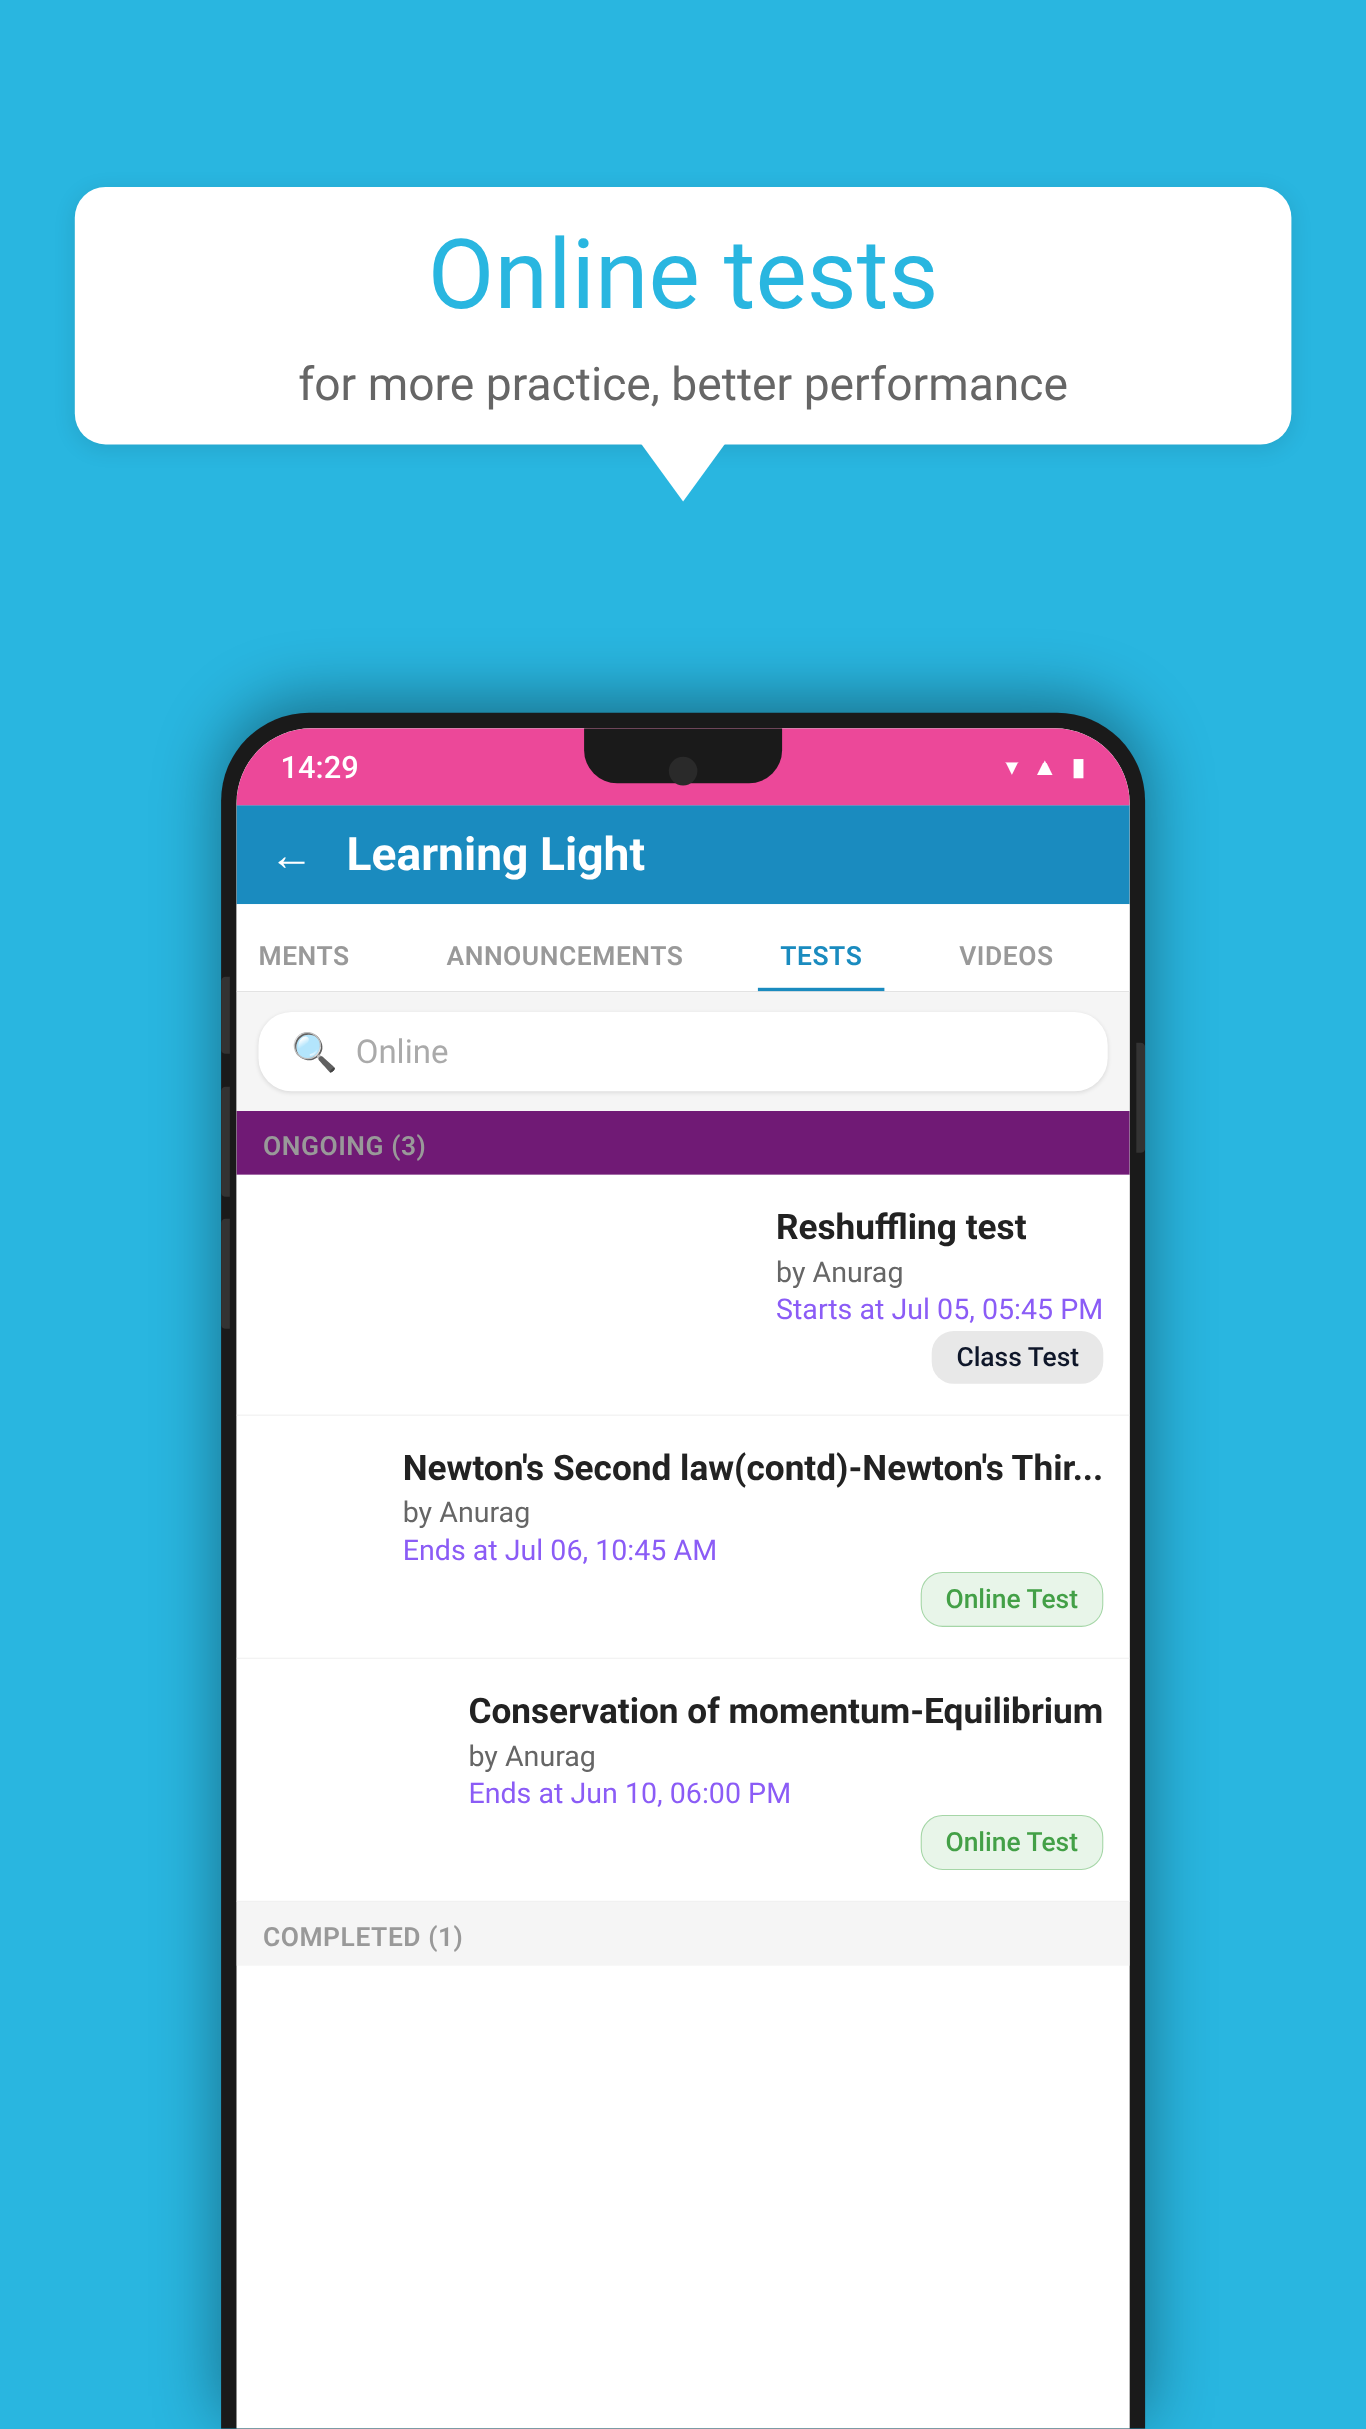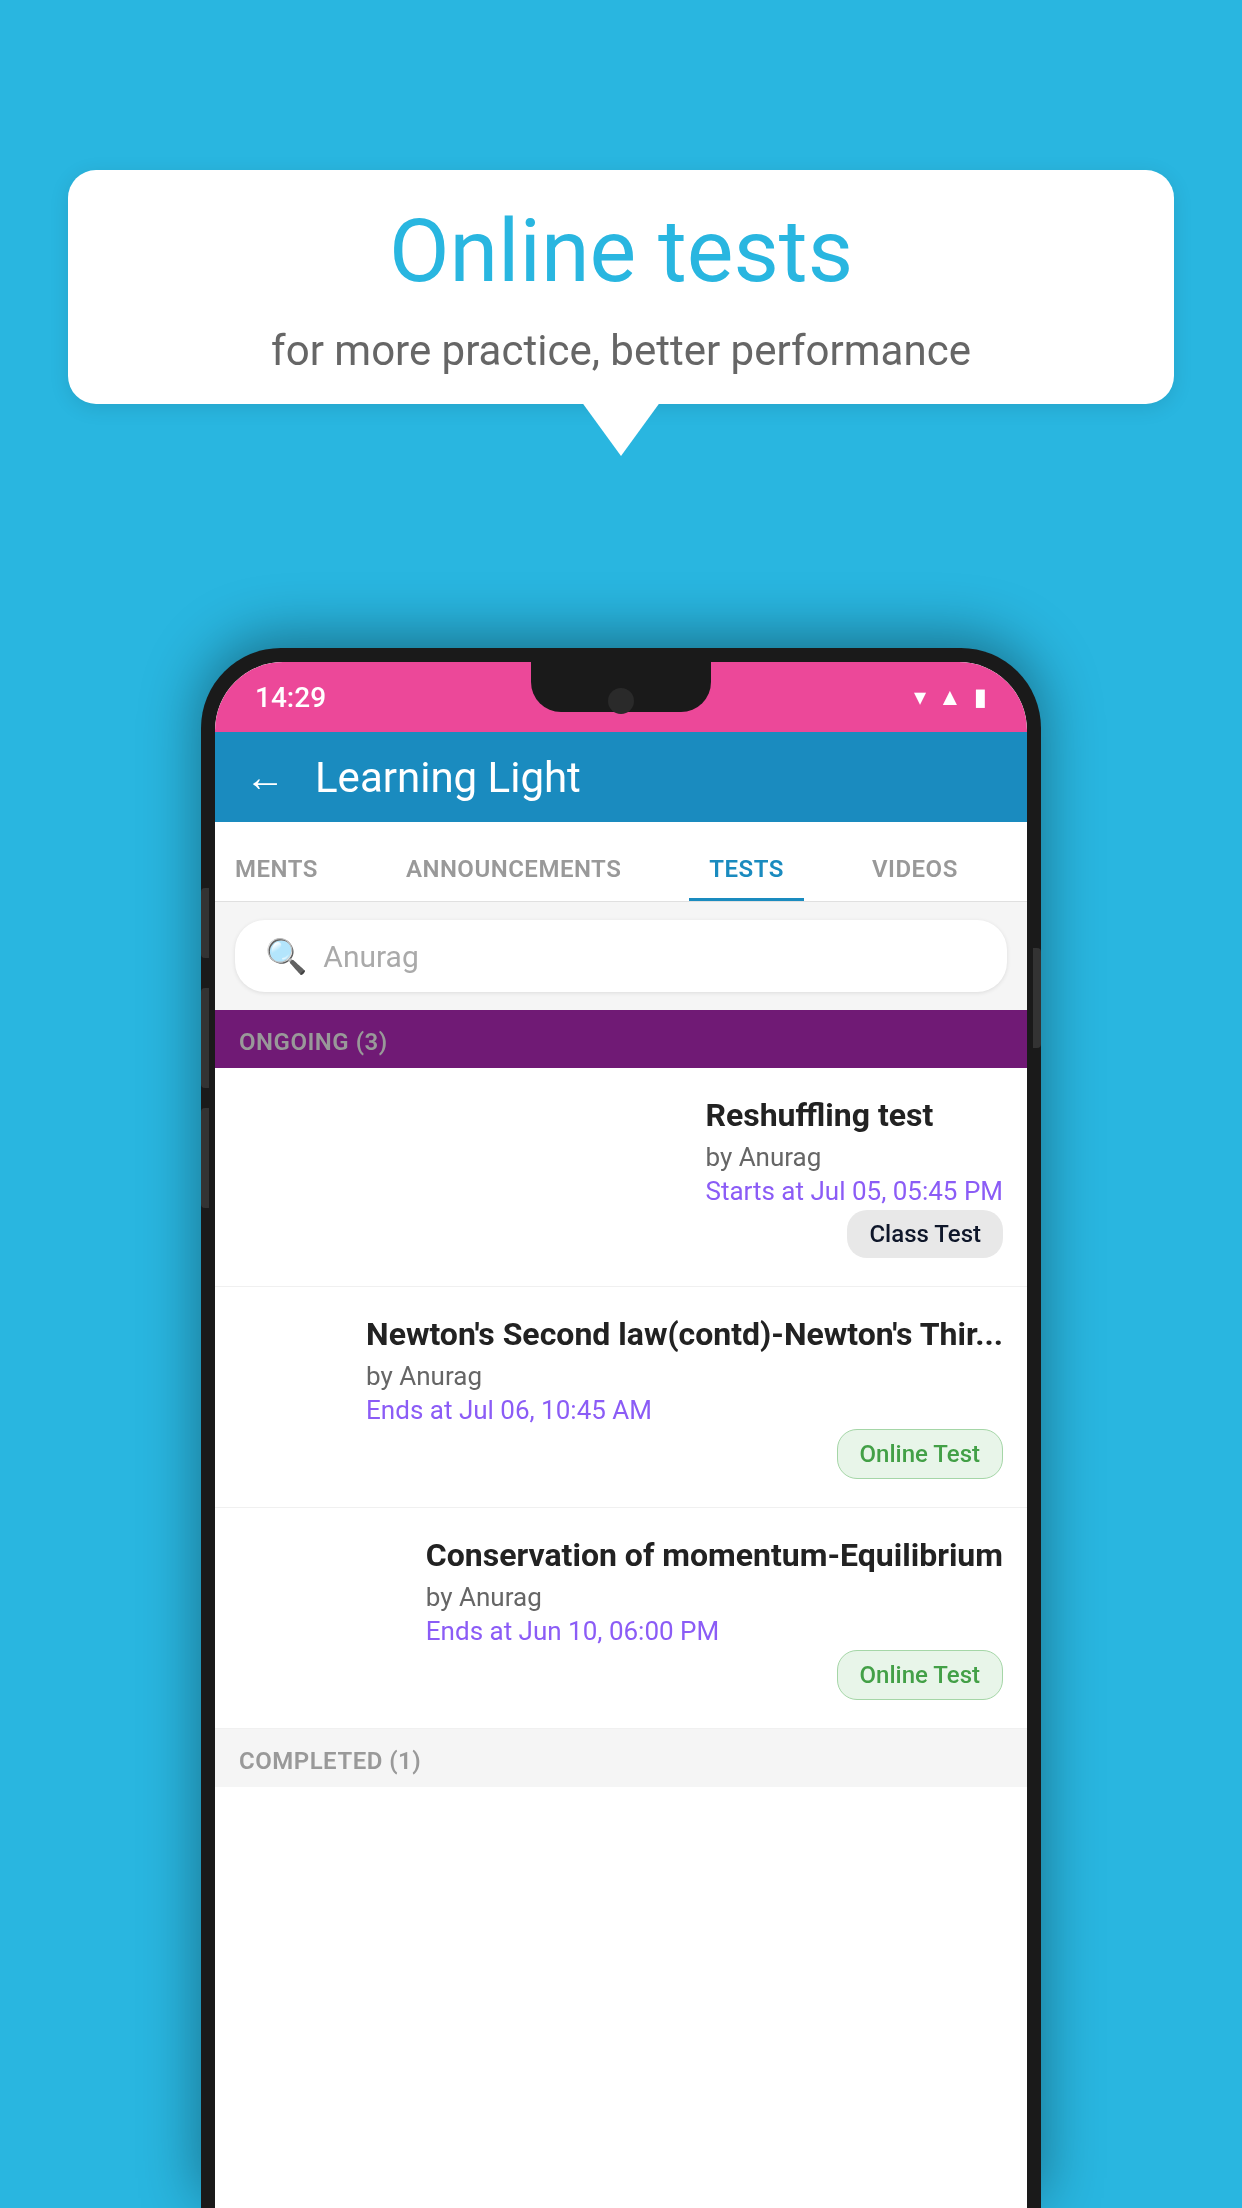--- a/index.html
+++ b/index.html
@@ -124,21 +124,21 @@
       gap: 30px;
     }
     .back-arrow {
       color: white;
       font-size: 40px;
       cursor: pointer;
     }
     .app-title {
       color: white;
       font-size: 42px;
-      font-weight: 400;
+      font-weight: 700;
     }
 
     
     .tabs-container {
       background: white;
       display: flex;
       border-bottom: 1px solid #e0e0e0;
       height: 80px;
       align-items: flex-end;
       gap: 48px;
@@ -352,21 +352,21 @@
         <span>TESTS</span>
       </div>
       <div class="tab">
         <span>VIDEOS</span>
       </div>
     </div>
 
     <div class="search-container">
       <div class="search-bar">
         <span class="search-icon-svg">🔍</span>
-        <span class="search-text">Anurag</span>
+        <span class="search-text">Online</span>
       </div>
     </div>
 
     <div class="section-header">
       <span class="section-label">ONGOING (3)</span>
     </div>
 
     <div class="test-list">
 
       <div class="test-item">

